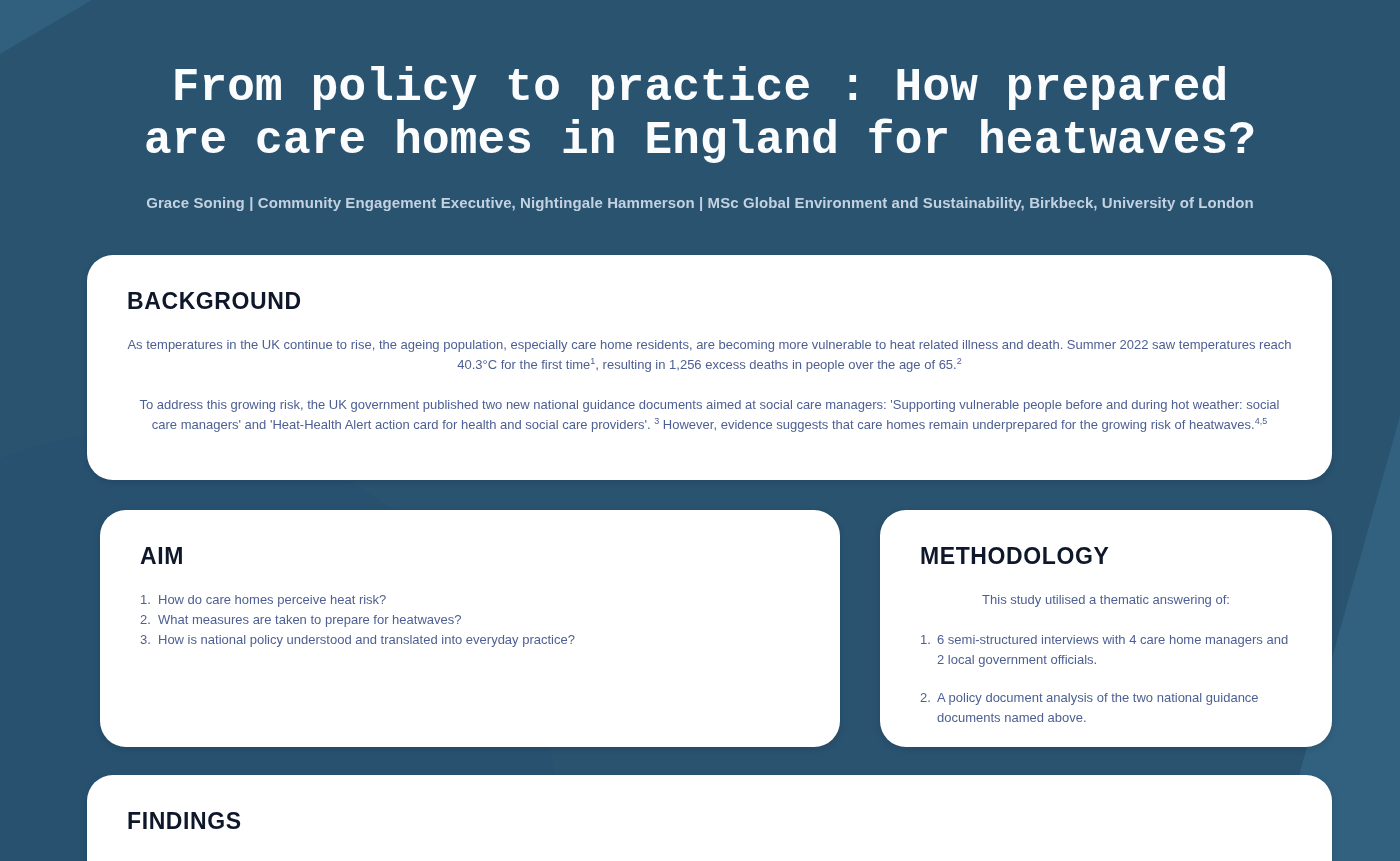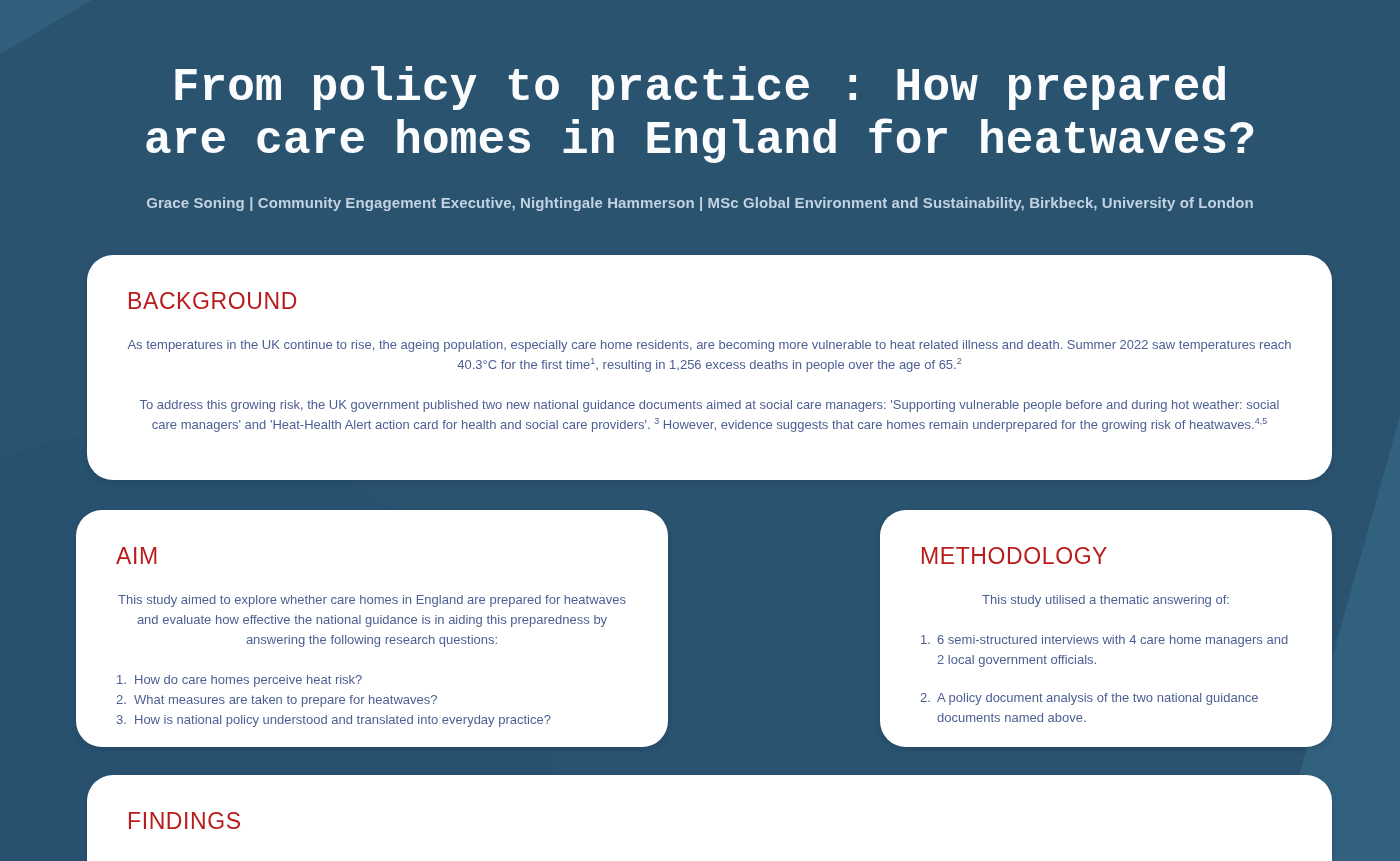--- a/index.html
+++ b/index.html
@@ -46,27 +46,27 @@
   .card{
     position:absolute;
     background:#FFFFFF;
     border-radius:26px;
     box-shadow:0 2px 6px rgba(10,30,50,.18);
     padding:33px 40px;
     box-sizing:border-box;
     z-index:2;
   }
   .card-background{left:87px;top:255px;width:1245px;height:225px;}
-  .card-aim{left:76px;top:510px;width:592px;height:237px;}
+  .card-aim{left:100px;top:510px;width:740px;height:237px;}
   .card-methodology{left:880px;top:510px;width:452px;height:237px;}
   .card-findings{left:87px;top:775px;width:1245px;height:210px;}
   .card h2{
     margin:0;
-    font-size:23px;font-weight:normal;
-    color:#b91c1c;
+    font-size:23px;font-weight:bold;
+    color:#0f172a;
     letter-spacing:.6px;
   }
   .card p{
     margin:20px 0 0 0;
     font-size:13px;line-height:20px;
     color:#4D5F93;
     text-align:center;
   }
   sup{font-size:9px;line-height:0;color:#4D5F93;}
   .list{margin-top:20px;}
@@ -97,21 +97,20 @@
   </header>
 
   <section class="card card-background">
     <h2>BACKGROUND</h2>
     <p><span>As temperatures in the UK continue to rise, the ageing population, especially care home residents, are becoming more vulnerable to heat related illness and death. Summer 2022 saw temperatures reach 40.3°C for the first time</span><sup>1</sup><span>, resulting in 1,256 excess deaths in people over the age of 65.</span><sup>2</sup></p>
     <p><span>To address this growing risk, the UK government published two new national guidance documents aimed at social care managers: 'Supporting vulnerable people before and during hot weather: social care managers' and 'Heat-Health Alert action card for health and social care providers'. </span><sup>3</sup><span> However, evidence suggests that care homes remain underprepared for the growing risk of heatwaves.</span><sup>4,5</sup></p>
   </section>
 
   <section class="card card-aim">
     <h2>AIM</h2>
-    <p>This study aimed to explore whether care homes in England are prepared for heatwaves and evaluate how effective the national guidance is in aiding this preparedness by answering the following research questions:</p>
     <div class="list">
       <div class="list-item">
         <span class="num">1.</span>
         <span>How do care homes perceive heat risk?</span>
       </div>
       <div class="list-item">
         <span class="num">2.</span>
         <span>What measures are taken to prepare for heatwaves?</span>
       </div>
       <div class="list-item">

